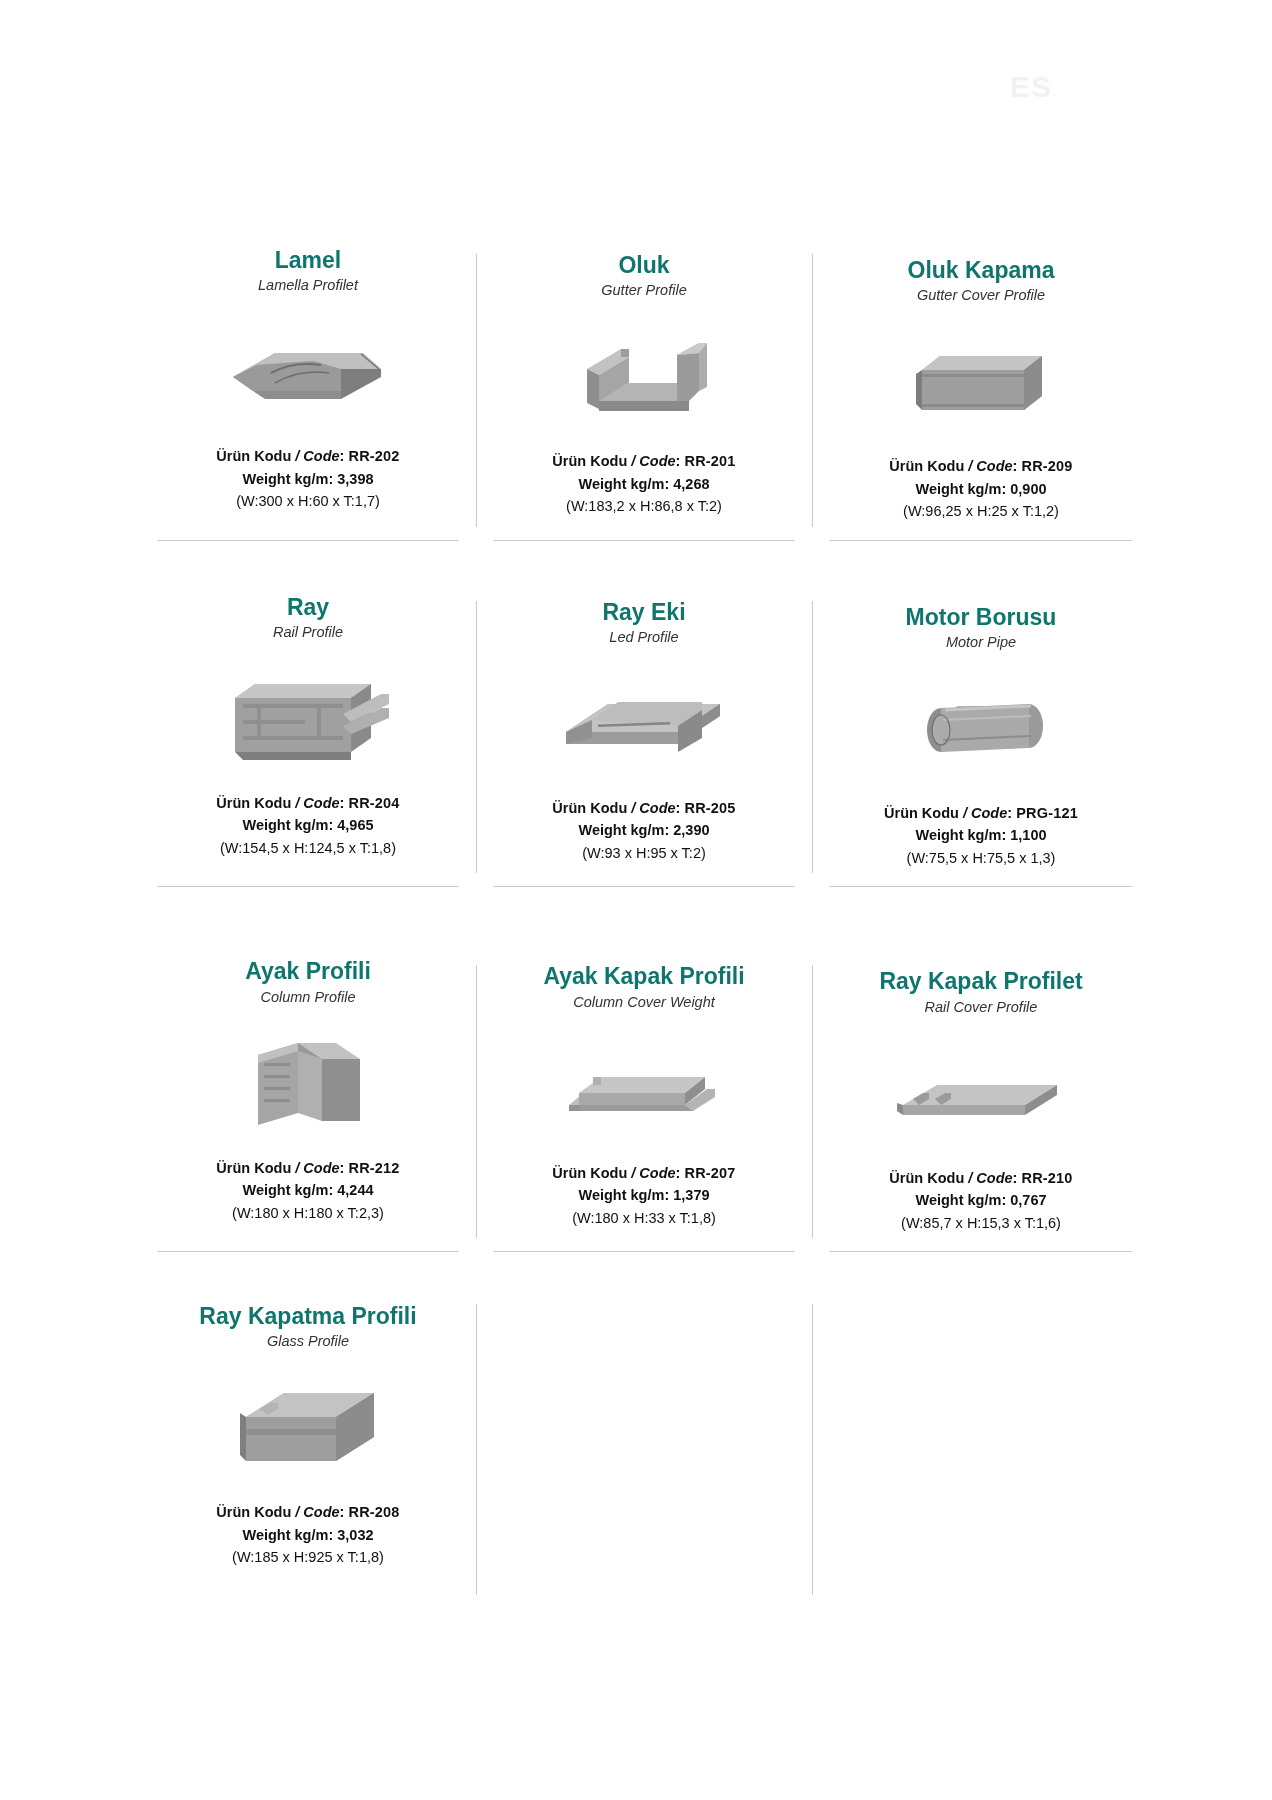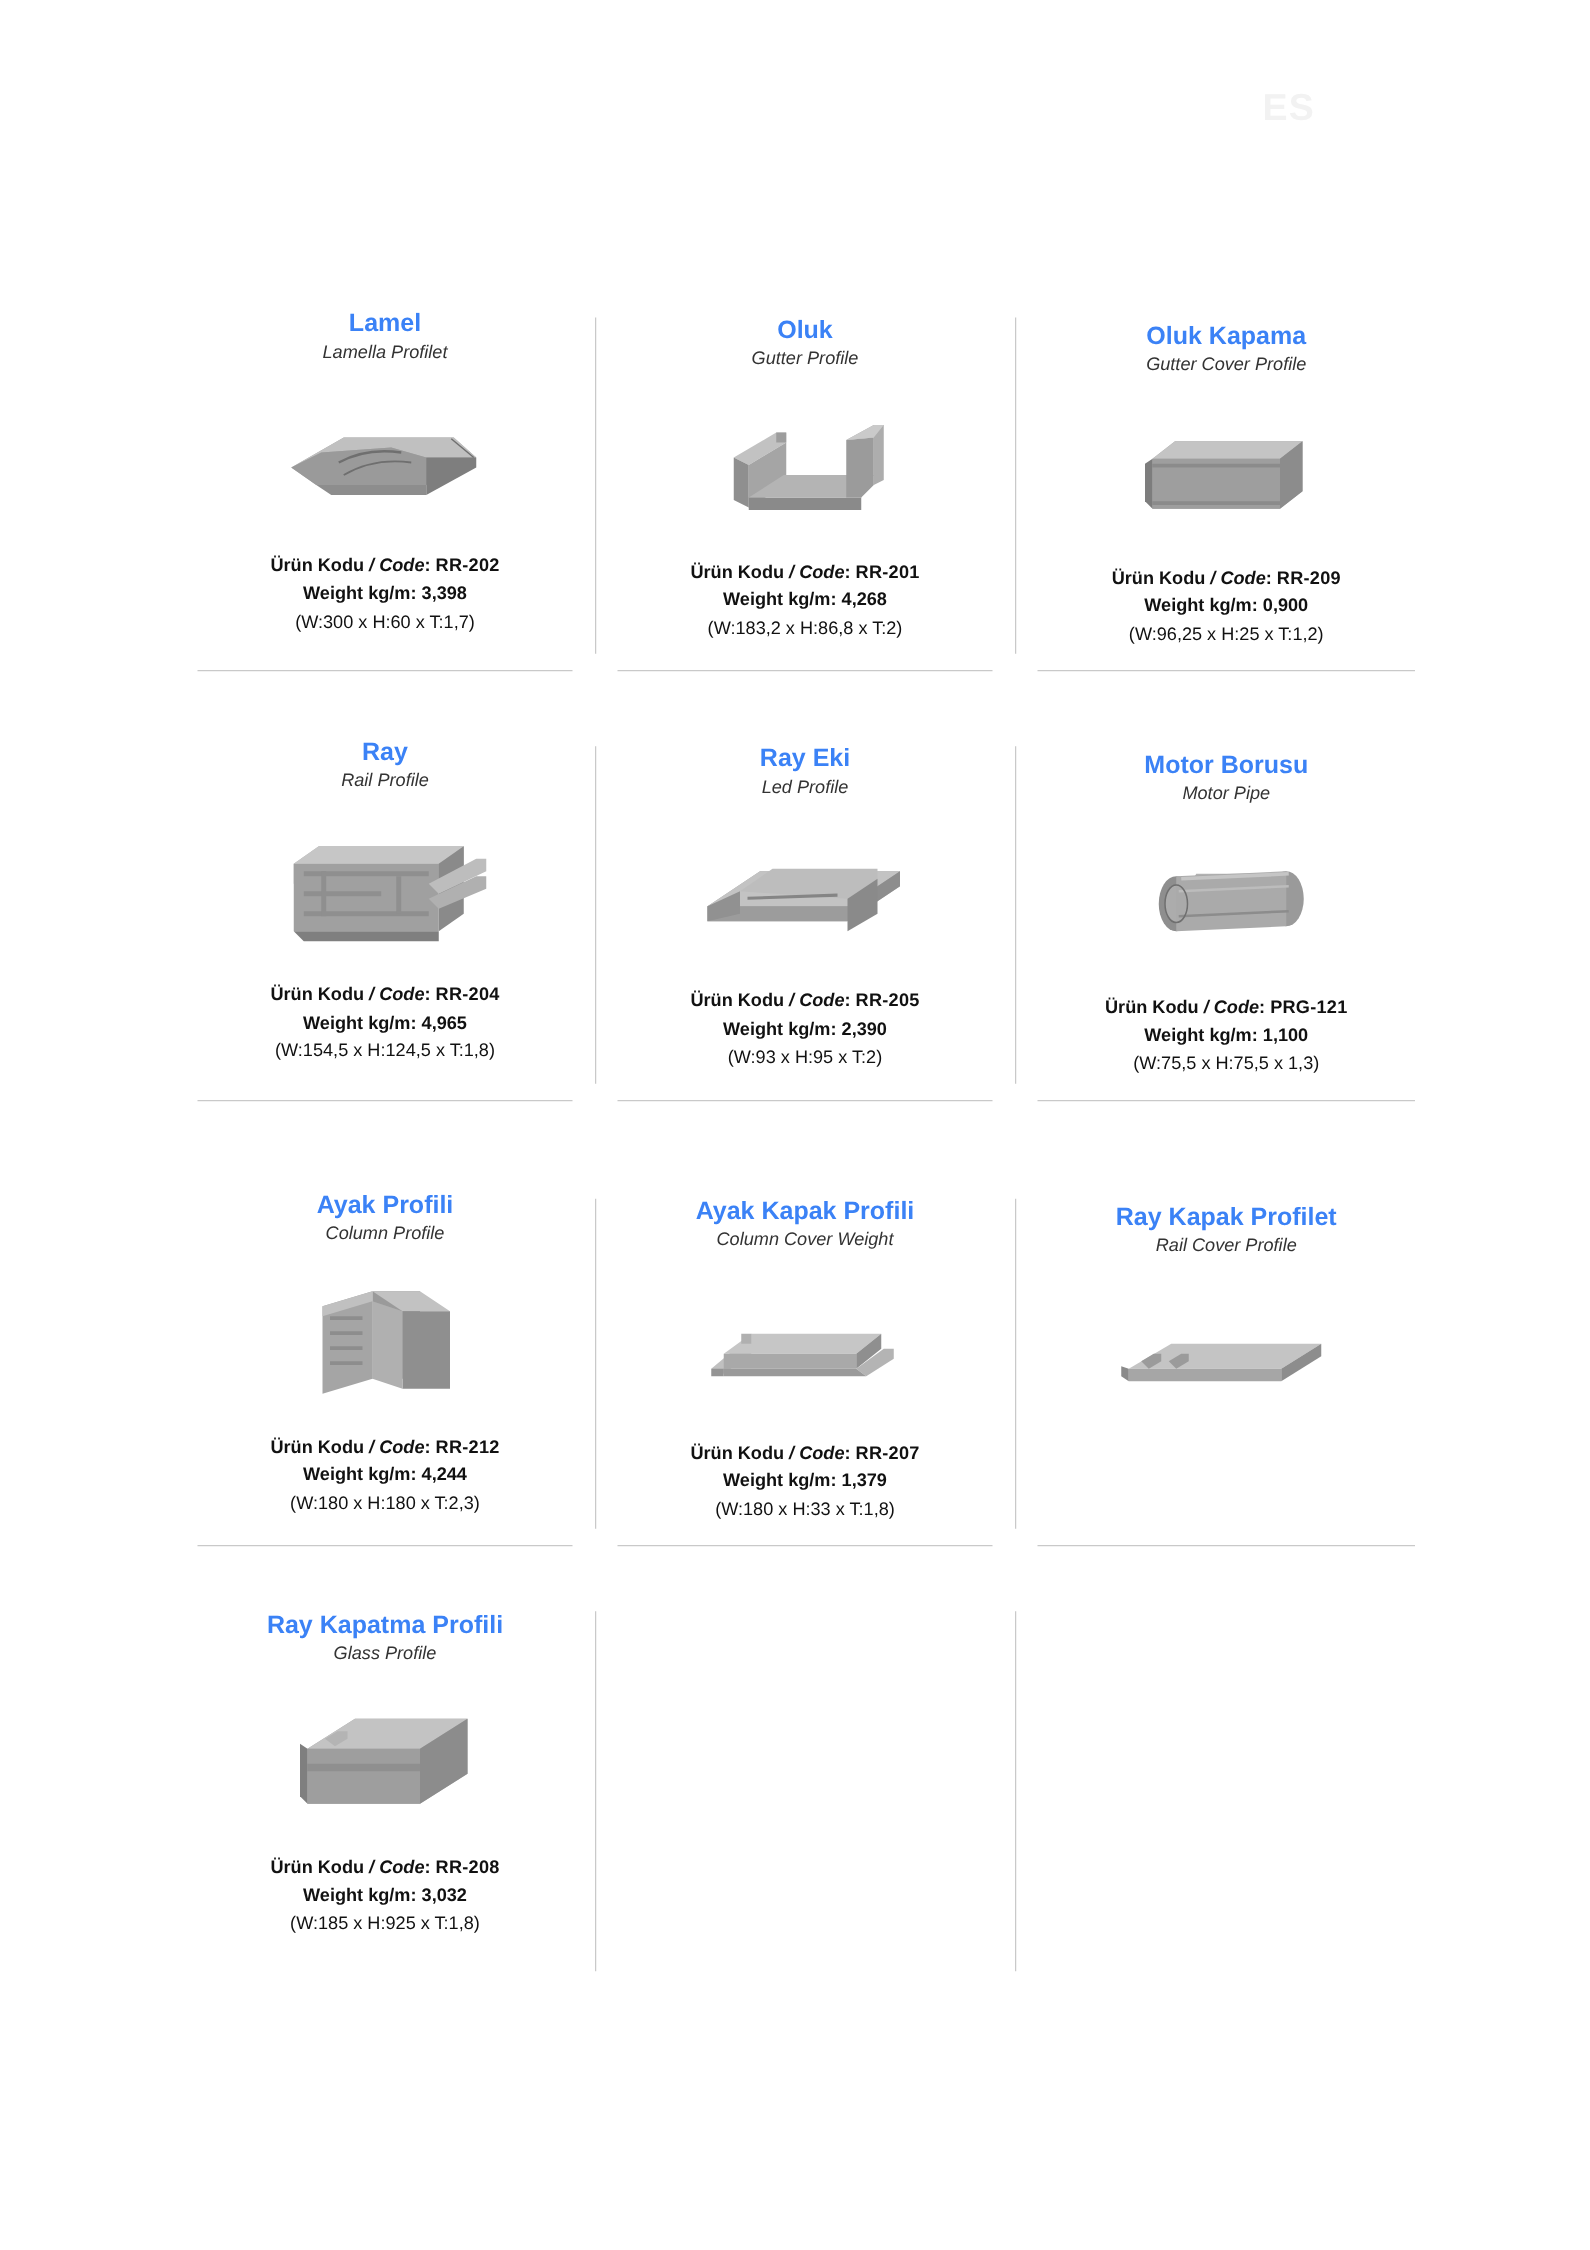--- a/index.html
+++ b/index.html
@@ -75,24 +75,24 @@
   .cell .hr {
     position: absolute;
     left: 18px;
     right: 18px;
     bottom: 0;
     height: 1px;
     background: #c9c9c9;
   }
 
   .title {
-    font-size: 20px;
+    font-size: 23px;
     font-weight: bold;
     line-height: 1.1;
-    color: #3b82f6;
+    color: #0f766e;
     margin: 0;
   }
   .subtitle {
     font-size: 14.5px;
     font-style: italic;
     color: #333;
     margin-top: 4px;
   }
 
   .figure {
@@ -394,20 +394,31 @@
         <div class="figure">
           <svg width="185" height="70" viewBox="0 0 185 70">
             <polygon points="14,46 48,26 168,26 136,46" fill="#c4c4c4"></polygon>
             <polygon points="14,46 136,46 136,56 14,56" fill="#a6a6a6"></polygon>
             <polygon points="136,46 168,26 168,36 136,56" fill="#8d8d8d"></polygon>
             <polygon points="14,46 14,56 8,52 8,44" fill="#8a8a8a"></polygon>
             <polygon points="24,40 34,34 40,34 40,40 30,46" fill="#9b9b9b"></polygon>
             <polygon points="46,40 56,34 62,34 62,40 52,46" fill="#9b9b9b"></polygon>
           </svg>
         </div>
+        <div class="specs">
+          <div class="line1">
+            <span>Ürün Kodu</span><span class="code-it"> / </span><span class="code-it">Code</span>:
+            <span class="val">RR-210</span>
+          </div>
+          <div class="line2">
+            <span>Weight kg/m:</span>
+            <span>0,767</span>
+          </div>
+          <div class="line3">(W:85,7 x H:15,3 x T:1,6)</div>
+        </div>
         <div class="hr"></div>
       </div>
     </div>
 
     <div class="row row4">
 
       <div class="cell c0 pad-a">
         <div class="title">Ray Kapatma Profili</div>
         <div class="subtitle">Glass Profile</div>
         <div class="figure">

